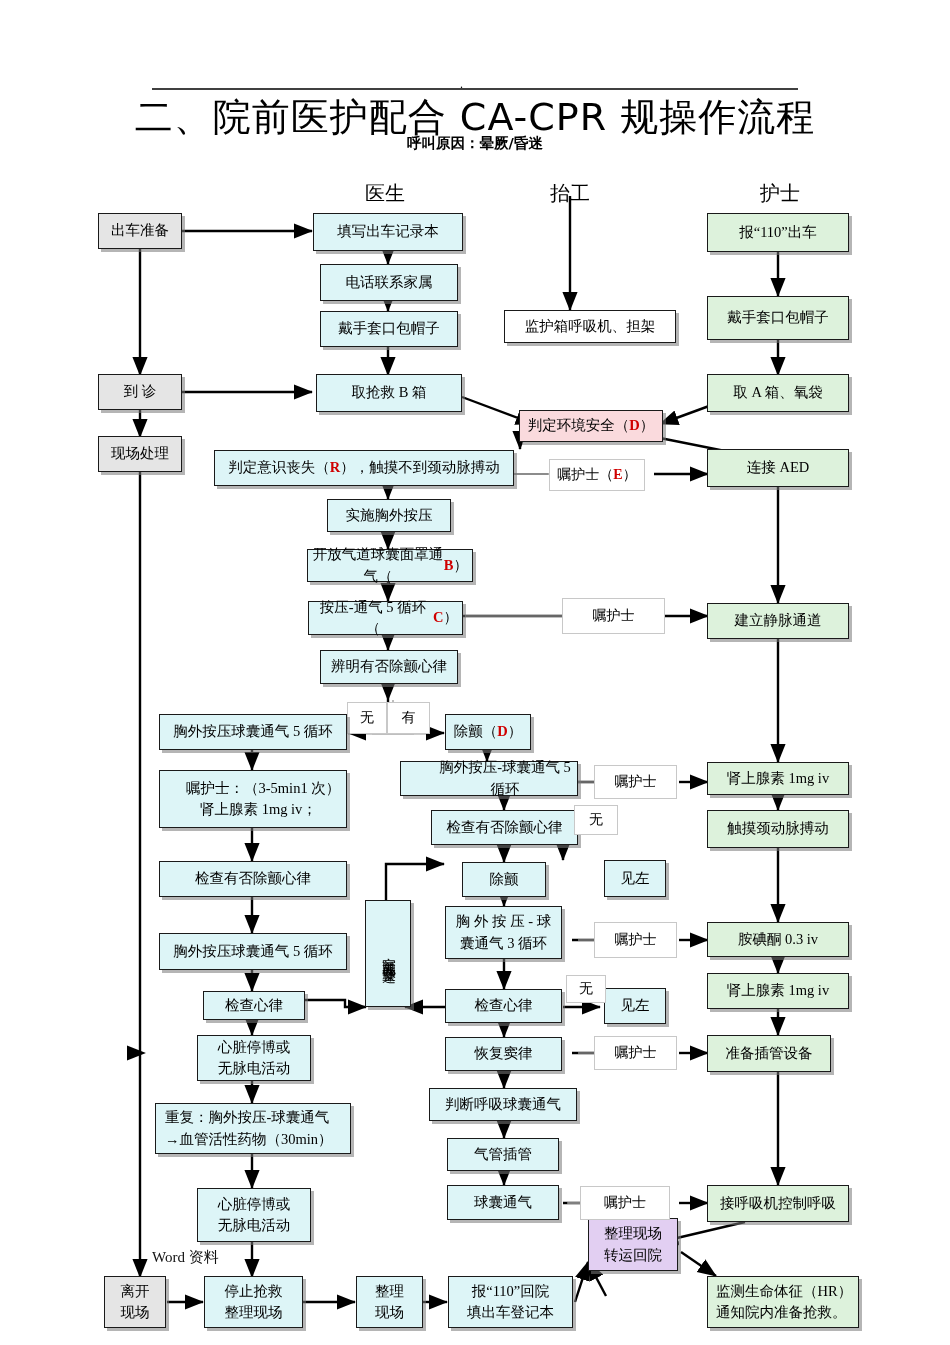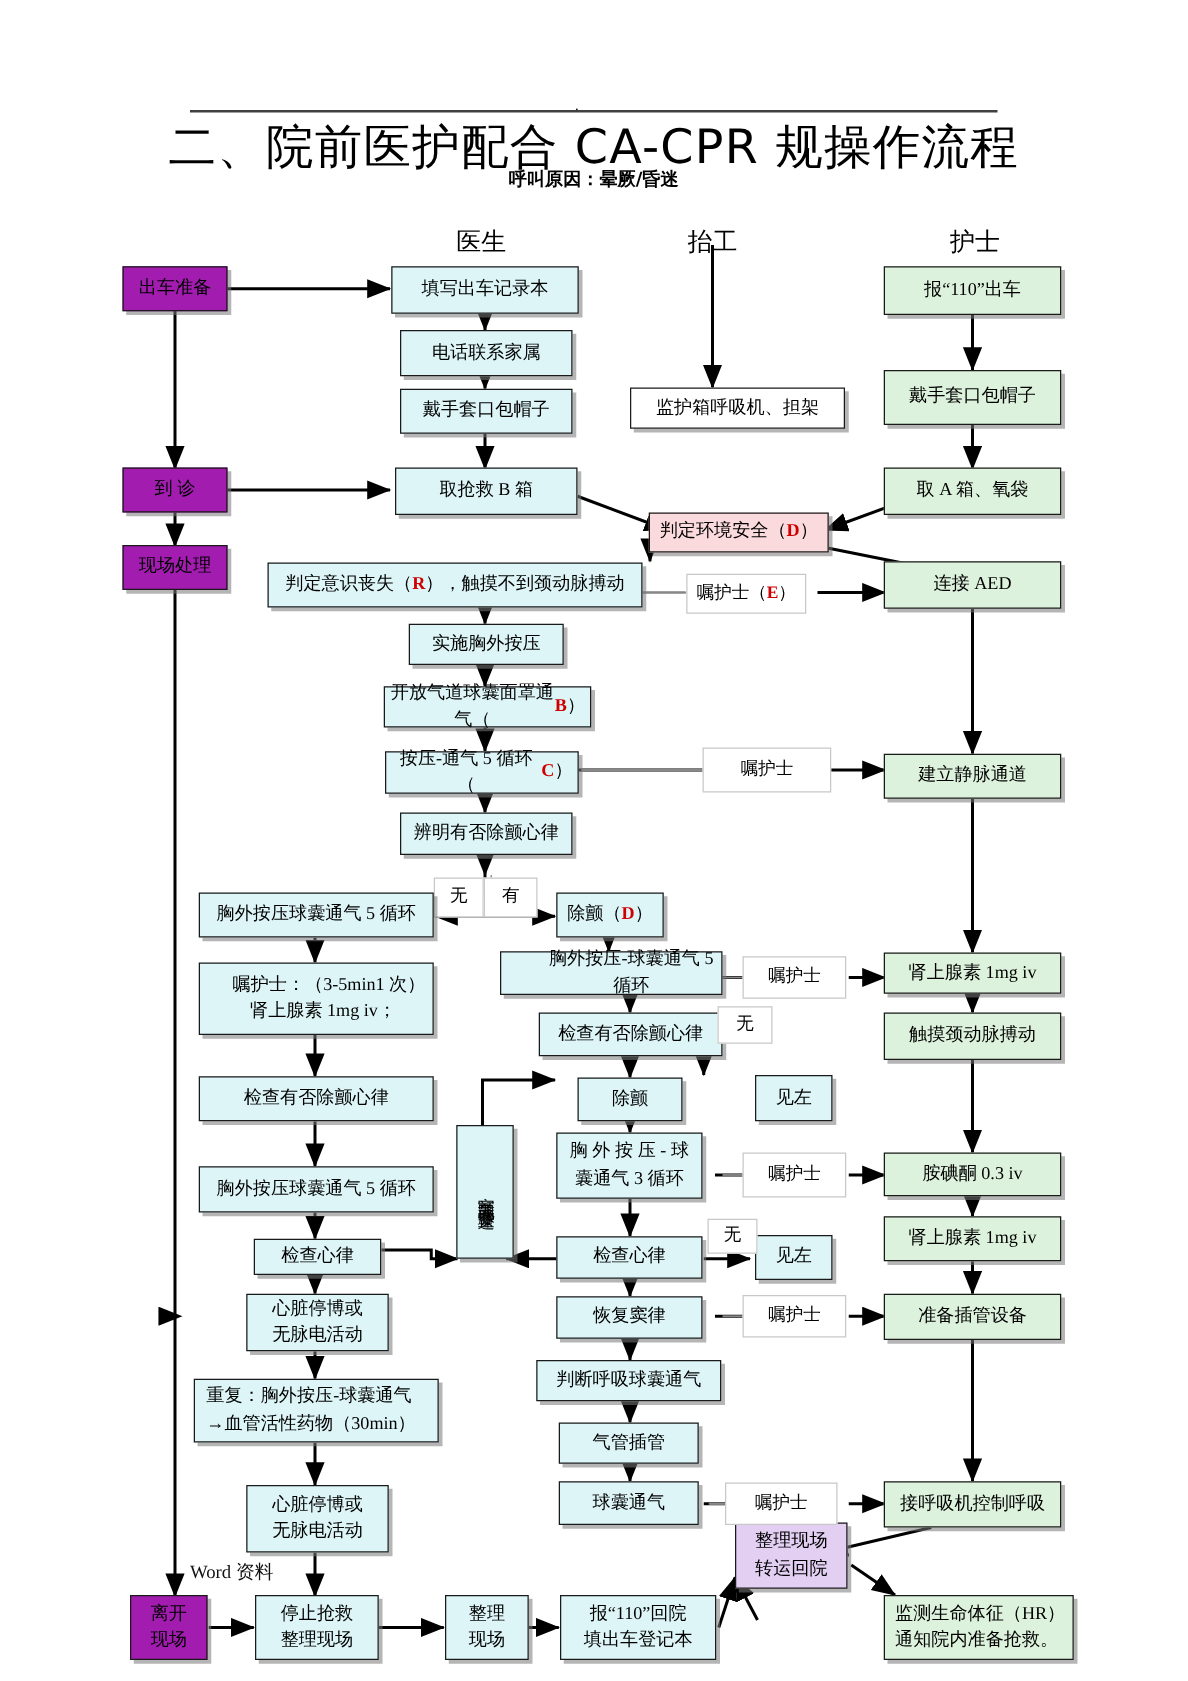--- a/index.html
+++ b/index.html
@@ -12,21 +12,21 @@
   .subtitle{position:absolute;left:0;top:134px;width:950px;text-align:center;font-size:14.5px;font-family:"DejaVu Sans","Liberation Sans",sans-serif;font-weight:bold;}
   .colhdr{position:absolute;font-size:20px;text-align:center;}
 
   
   .node{position:absolute;box-sizing:border-box;border:1.6px solid #1a1a1a;
         display:flex;align-items:center;justify-content:center;text-align:center;
         font-size:14.5px;line-height:1.45;padding:2px 4px;
         box-shadow:3px 3px 0 0 rgba(120,120,120,.55);}
   .cyan{background:#ddf5f7;}
   .green{background:#ddf2dc;}
-  .tan{background:#a21caf;}
+  .tan{background:#e5e5e5;}
   .pink{background:#fadadd;}
   .purple{background:#e2cff2;}
   .white{background:#ffffff;}
 
   
   .lbl{position:absolute;box-sizing:border-box;border:1px solid #c8c8c8;background:#fff;
        display:flex;align-items:center;justify-content:center;text-align:center;
        font-size:14px;line-height:1.3;}
 
   .red{color:#d00000;font-weight:bold;}
@@ -303,21 +303,21 @@
       <span class="red">D</span>
       <span>）</span>
   </div>
 
   <div class="node green" style="left:707px;top:449px;width:142px;height:38px;">连接 AED</div>
   <div class="node green" style="left:707px;top:603px;width:142px;height:36px;">建立静脉通道</div>
   <div class="node green" style="left:707px;top:762px;width:142px;height:33px;">肾上腺素 1mg iv</div>
   <div class="node green" style="left:707px;top:810px;width:142px;height:38px;">触摸颈动脉搏动</div>
   <div class="node green" style="left:707px;top:922px;width:142px;height:35px;">胺碘酮 0.3 iv</div>
   <div class="node green" style="left:707px;top:973px;width:142px;height:36px;">肾上腺素 1mg iv</div>
-  <div class="node green" style="left:707px;top:1035px;width:142px;height:37px;">准备插管设备</div>
+  <div class="node green" style="left:707px;top:1035px;width:124px;height:37px;">准备插管设备</div>
   <div class="node green" style="left:707px;top:1185px;width:142px;height:37px;">接呼吸机控制呼吸</div>
   <div class="node green" style="left:707px;top:1276px;width:152px;height:52px;flex-direction:column;align-items:flex-start;padding-left:8px;">
     <span>监测生命体征（HR）</span>
     <span>通知院内准备抢救。</span>
   </div>
 
   <div class="node purple" style="left:588px;top:1218px;width:90px;height:53px;flex-direction:column;">
     <span>整理现场</span>
     <span>转运回院</span>
   </div>

